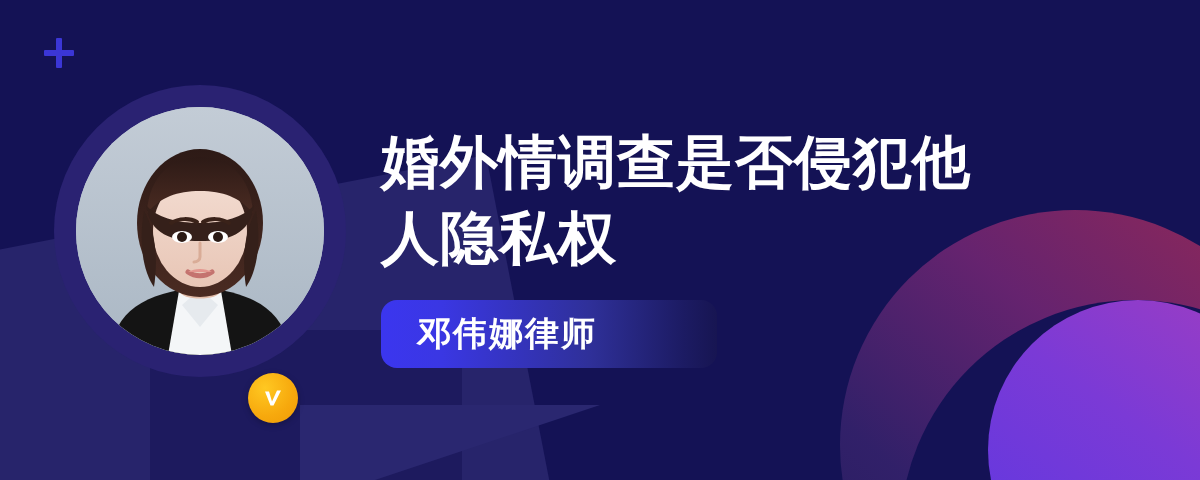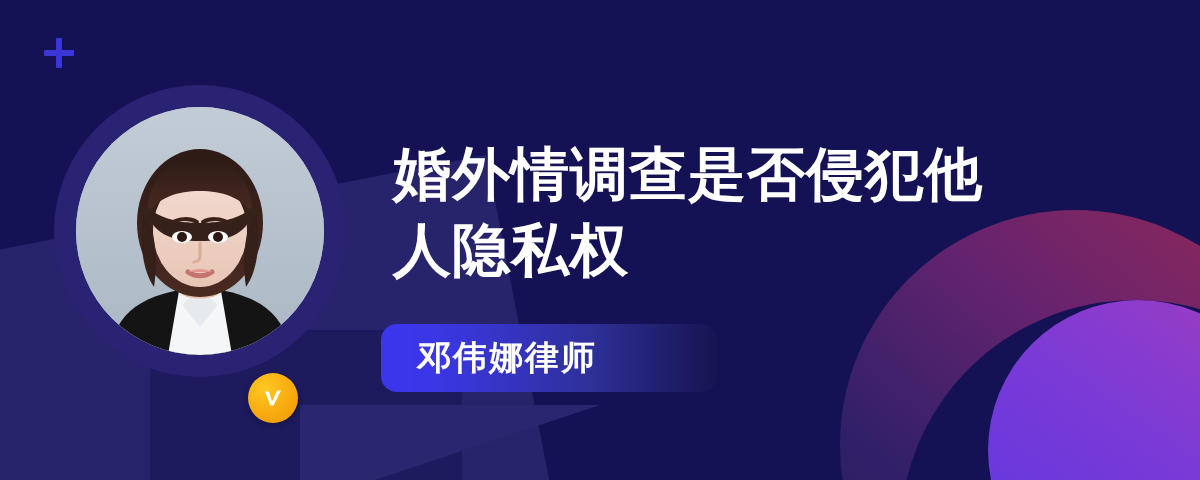--- a/index.html
+++ b/index.html
@@ -168,21 +168,21 @@
   .verified-badge svg { display: block; }
 
   
   .content {
     position: absolute;
     left: 381px;
     top: 124px;
     width: 760px;
   }
   .headline {
-    margin: 12px;
+    margin: 0;
     color: #ffffff;
     font-size: 58px;
     font-weight: bold;
     line-height: 76px;
     letter-spacing: 1px;
     white-space: normal;
     max-width: 620px;
   }
 
   .name-button {

